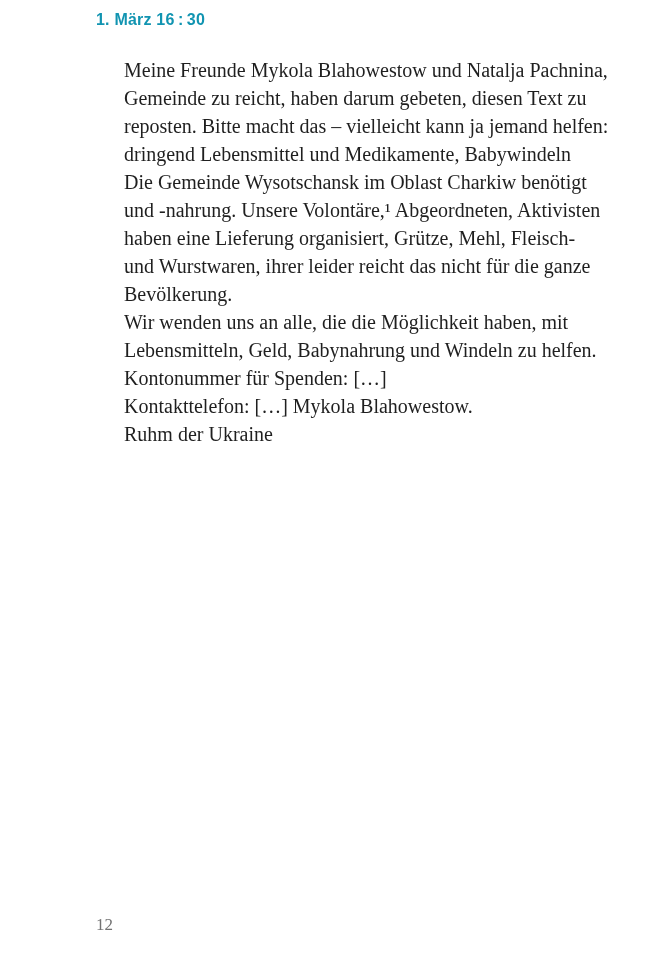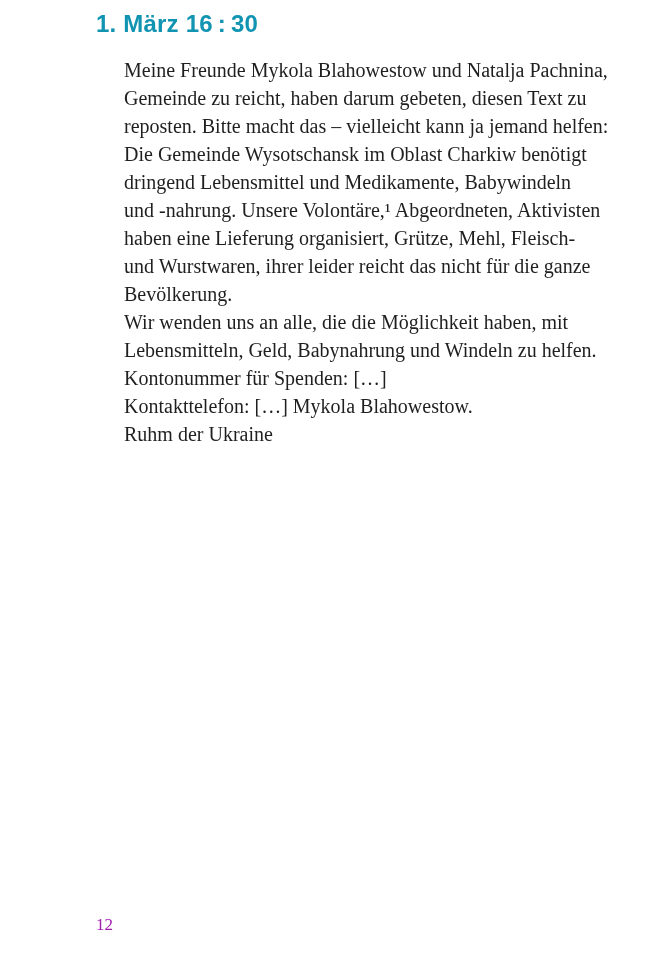--- a/index.html
+++ b/index.html
@@ -18,21 +18,21 @@
     background: var(--bg-color);
     overflow: hidden;
     font-family: "Liberation Serif", serif;
   }
   .entry-heading {
     position: absolute;
     left: 96px;
     top: 10px;
     font-family: "Liberation Sans", sans-serif;
     font-weight: 700;
-    font-size: 24px;
+    font-size: 16px;
     line-height: 1.2;
     letter-spacing: 0.2px;
     color: var(--heading-color);
     white-space: nowrap;
   }
   .body-text {
     position: absolute;
     left: 96px;
     top: 56px;
     width: 500px;
@@ -44,35 +44,35 @@
   .body-line {
     line-height: 28px;
     white-space: nowrap;
   }
   .page-number {
     position: absolute;
     left: 96px;
     top: 915px;
     font-family: "Liberation Serif", serif;
     font-size: 17px;
-    color: #a21caf;
+    color: #737373;
   }
 </style>
 </head>
 <body>
 
 <div class="page">
   <h2 class="entry-heading">1. März 16 : 30</h2>
 
   <div class="body-text">
       <div class="body-line">Meine Freunde Mykola Blahowestow und Natalja Pachnina,</div>
       <div class="body-line">Gemeinde zu reicht, haben darum gebeten, diesen Text zu</div>
       <div class="body-line">reposten. Bitte macht das – vielleicht kann ja jemand helfen:</div>
+      <div class="body-line">dringend Lebensmittel und Medikamente, Babywindeln</div>
       <div class="body-line">Die Gemeinde Wysotschansk im Oblast Charkiw benötigt</div>
-      <div class="body-line">dringend Lebensmittel und Medikamente, Babywindeln</div>
       <div class="body-line">und -nahrung. Unsere Volontäre,¹ Abgeordneten, Aktivisten</div>
       <div class="body-line">haben eine Lieferung organisiert, Grütze, Mehl, Fleisch-</div>
       <div class="body-line">und Wurstwaren, ihrer leider reicht das nicht für die ganze</div>
       <div class="body-line">Bevölkerung.</div>
       <div class="body-line">Wir wenden uns an alle, die die Möglichkeit haben, mit</div>
       <div class="body-line">Lebensmitteln, Geld, Babynahrung und Windeln zu helfen.</div>
       <div class="body-line">Kontonummer für Spenden: […]</div>
       <div class="body-line">Kontakttelefon: […] Mykola Blahowestow.</div>
       <div class="body-line">Ruhm der Ukraine</div>
     </div>

